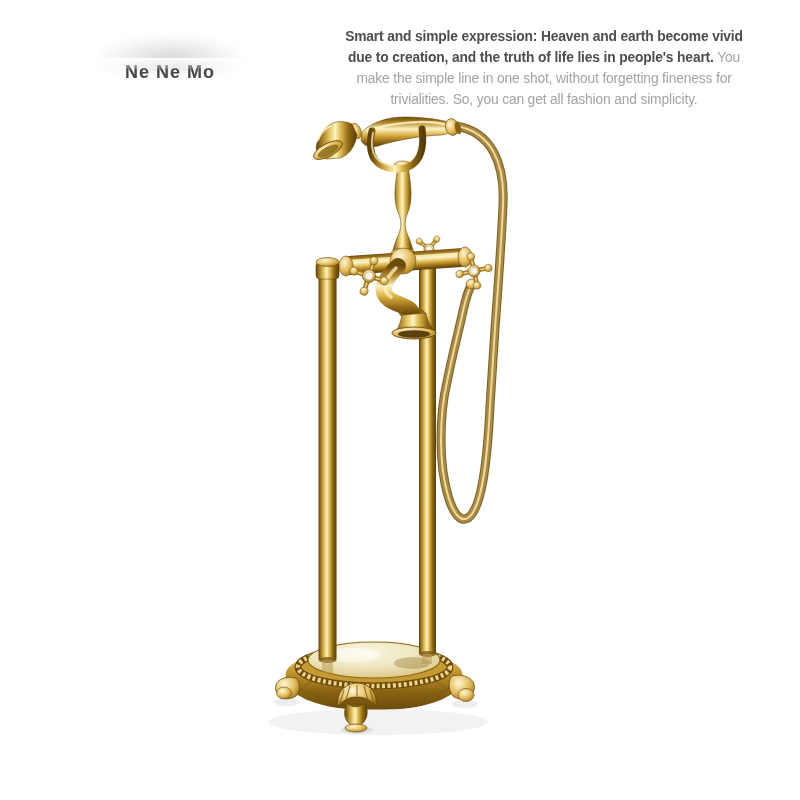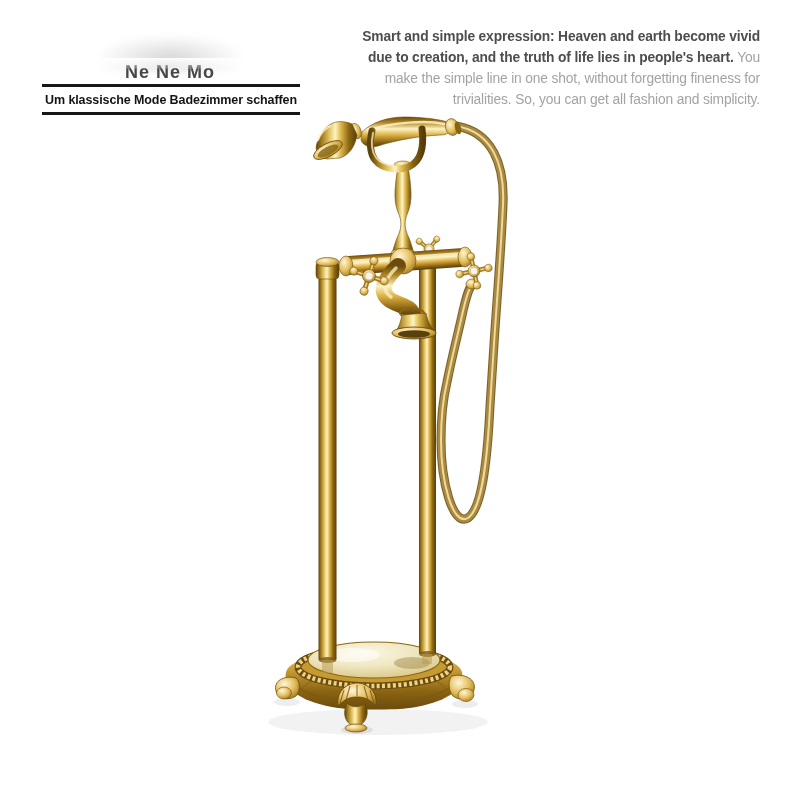--- a/index.html
+++ b/index.html
@@ -27,39 +27,36 @@
     position:absolute;left:42px;top:84px;width:258px;
     border-top:3px solid var(--banner-border,#161616);
     border-bottom:3px solid var(--banner-border,#161616);
     padding:3px 0 4px 0;text-align:center;
   }
   .banner span{
     font-size:12.5px;font-weight:700;color:#141414;letter-spacing:-.1px;white-space:nowrap;
   }
   
   .desc{
-    position:absolute;left:348px;top:26px;width:412px;margin:0;
-    font-size:13.8px;line-height:21px;letter-spacing:-.15px;text-align:right;
+    position:absolute;left:338px;top:26px;width:412px;margin:0;
+    font-size:13.8px;line-height:21px;letter-spacing:-.15px;text-align:center;
   }
   .desc .em{font-weight:700;color:var(--text-dark,#4d4d4d);}
   .desc .body{font-weight:400;color:var(--text-light,#a3a3a3);}
   svg.product{position:absolute;left:0;top:0;}
 </style>
 </head>
 <body>
 
 <div class="canvas">
 
   <div class="smudge"></div>
   <div class="watermark">Ne Ne Mo</div>
   <div class="watermark-fade"></div>
 
-  <div class="banner">
-    <span>Um klassische Mode Badezimmer schaffen</span>
-  </div>
 
   <p class="desc"><span class="em">Smart and simple expression: Heaven and earth become vivid due to creation, and the truth of life lies in people's heart.</span><span class="body"> You make the simple line in one shot, without forgetting fineness for trivialities. So, you can get all fashion and simplicity.</span></p>
 
   <svg class="product" width="800" height="800" viewBox="0 0 800 800" aria-label="">
     <defs>
       <linearGradient id="gV" x1="0" y1="0" x2="1" y2="0">
         <stop offset="0" stop-color="#5e430b"></stop>
         <stop offset="0.12" stop-color="#9a7318"></stop>
         <stop offset="0.34" stop-color="#e8c96a"></stop>
         <stop offset="0.47" stop-color="#fdf3c4"></stop>

